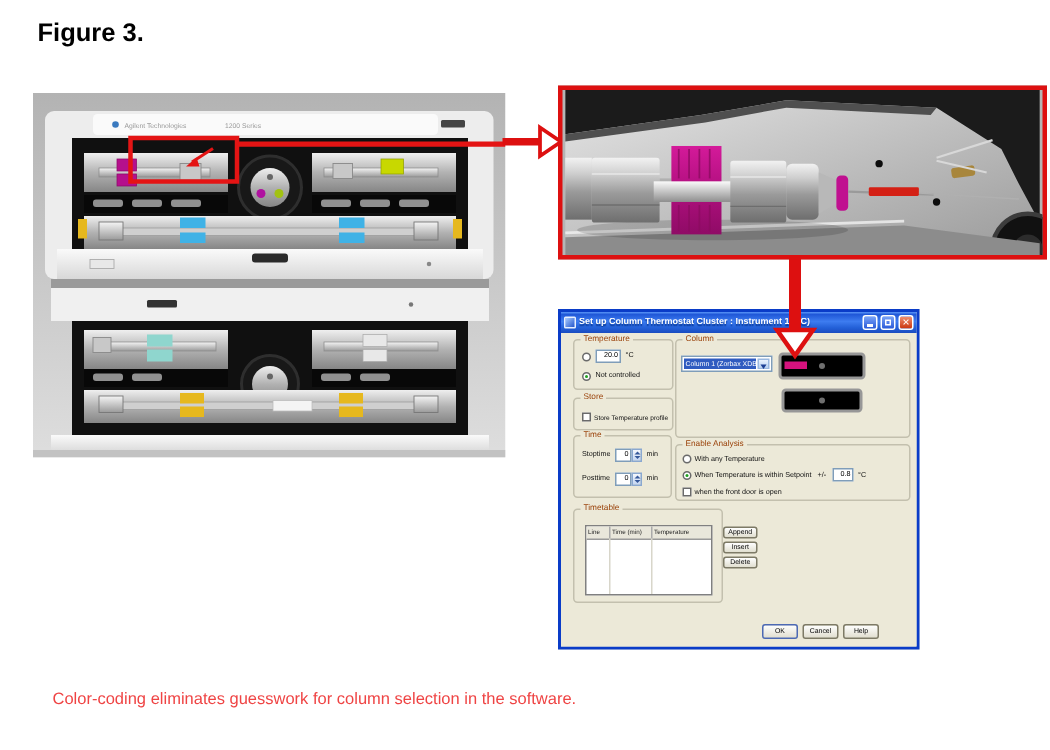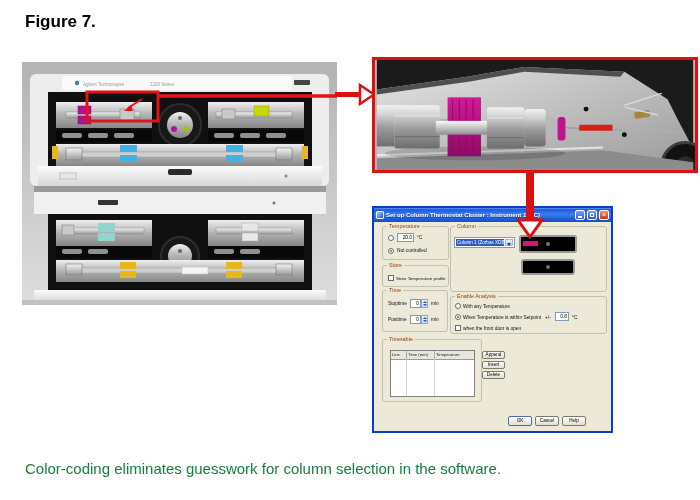--- a/index.html
+++ b/index.html
@@ -1,19 +1,19 @@
 <!DOCTYPE html>
 <html><head>
 <meta charset="utf-8">
 <style>
   html,body{margin:0;padding:0;background:#fff;}
   .page{position:relative;width:700px;height:500px;background:#ffffff;overflow:hidden;
         font-family:"Liberation Sans",sans-serif;}
   .fig-title{position:absolute;left:25px;top:12px;font-size:17px;font-weight:bold;color:#000;}
-  .fig-caption{position:absolute;left:25px;top:460px;font-size:15px;color:#15803d;}
+  .fig-caption{position:absolute;left:35px;top:460px;font-size:11px;color:#ef4444;}
 
   
   .photo{position:absolute;left:22px;top:62px;width:315px;height:243px;}
   .inset{position:absolute;left:372px;top:57px;width:326px;height:116px;border:3px solid #dd1010;
          box-sizing:border-box;background:#b5b5b5;}
   .arrow-svg{position:absolute;overflow:visible;}
 
   
   .dialog{position:absolute;left:372px;top:206px;width:241px;height:227px;box-sizing:border-box;
           border:2px solid #0a3cc8;background:#ece9d8;z-index:1;}
@@ -69,21 +69,21 @@
   .tt-head{display:flex;height:8px;background:#e9e7db;border-bottom:1px solid #9a9a9a;}
   .tt-head span{font-size:4.2px;line-height:8px;border-right:1px solid #aaa;padding-left:1px;
          box-sizing:border-box;overflow:hidden;white-space:nowrap;color:#222;}
   .tt-sep{position:absolute;top:8px;bottom:0;width:1px;background:#d8d6ca;}
 </style>
 </head>
 <body>
 
 <div class="page">
 
-  <div class="fig-title">Figure 7.</div>
+  <div class="fig-title">Figure 3.</div>
 
   <svg class="photo" viewBox="0 0 315 243" width="315" height="243">
     <defs>
       <linearGradient id="p-bg" x1="0" y1="0" x2="0" y2="1">
         <stop offset="0" stop-color="#b3b3b3"></stop>
           <stop offset="1" stop-color="#dedede"></stop>
       </linearGradient>
       <linearGradient id="p-metal" x1="0" y1="0" x2="0" y2="1">
         <stop offset="0" stop-color="#efefef"></stop>
           <stop offset="0.5" stop-color="#b2b2b2"></stop>

